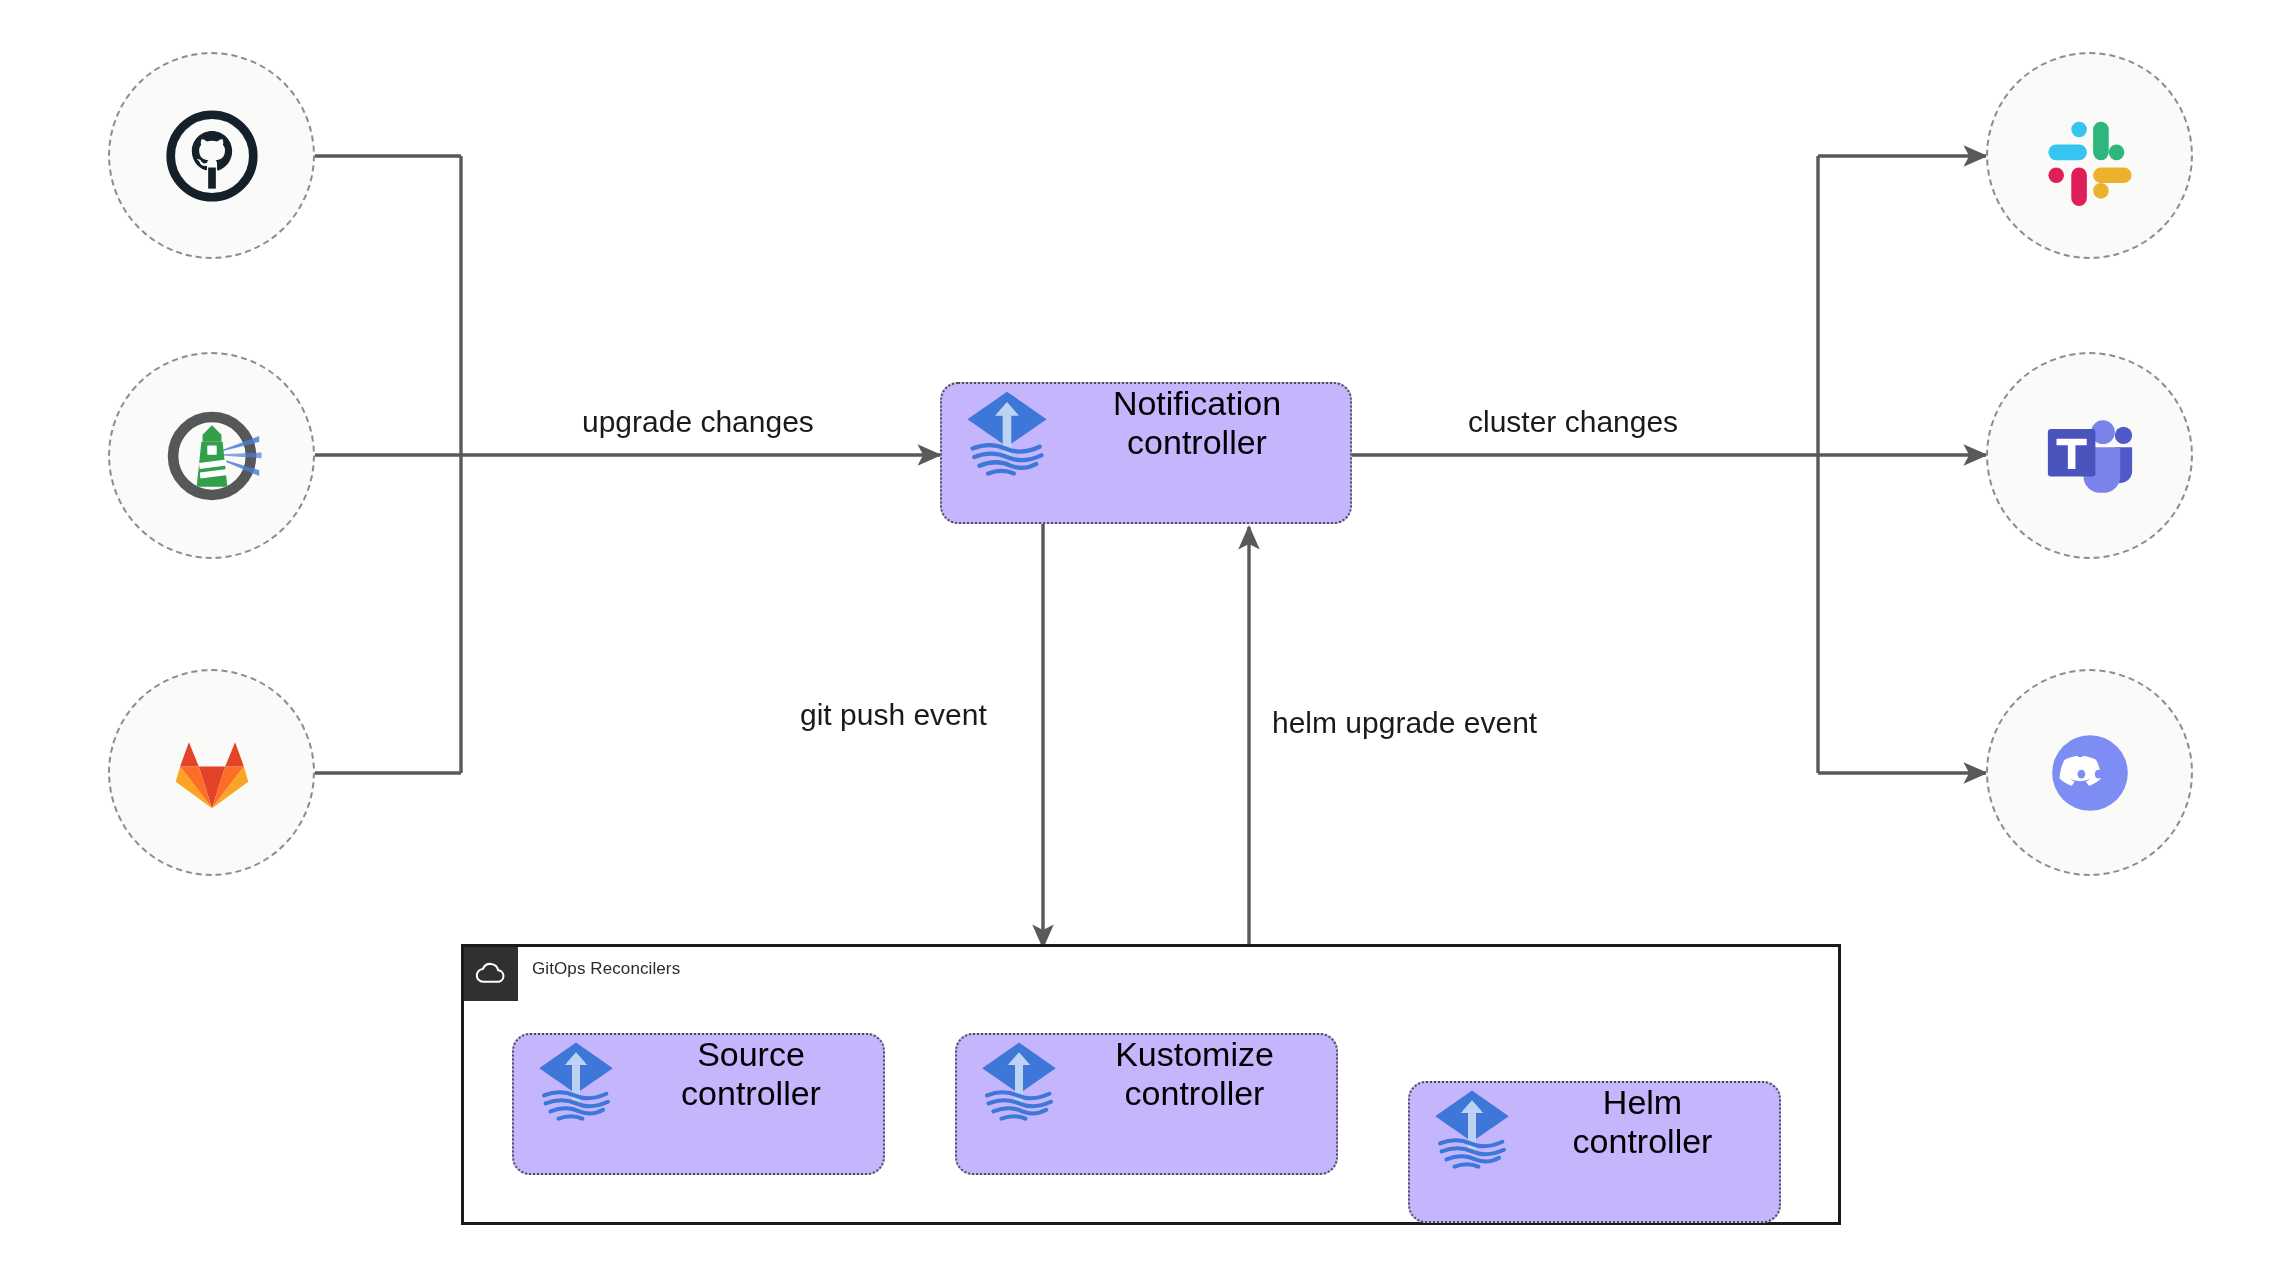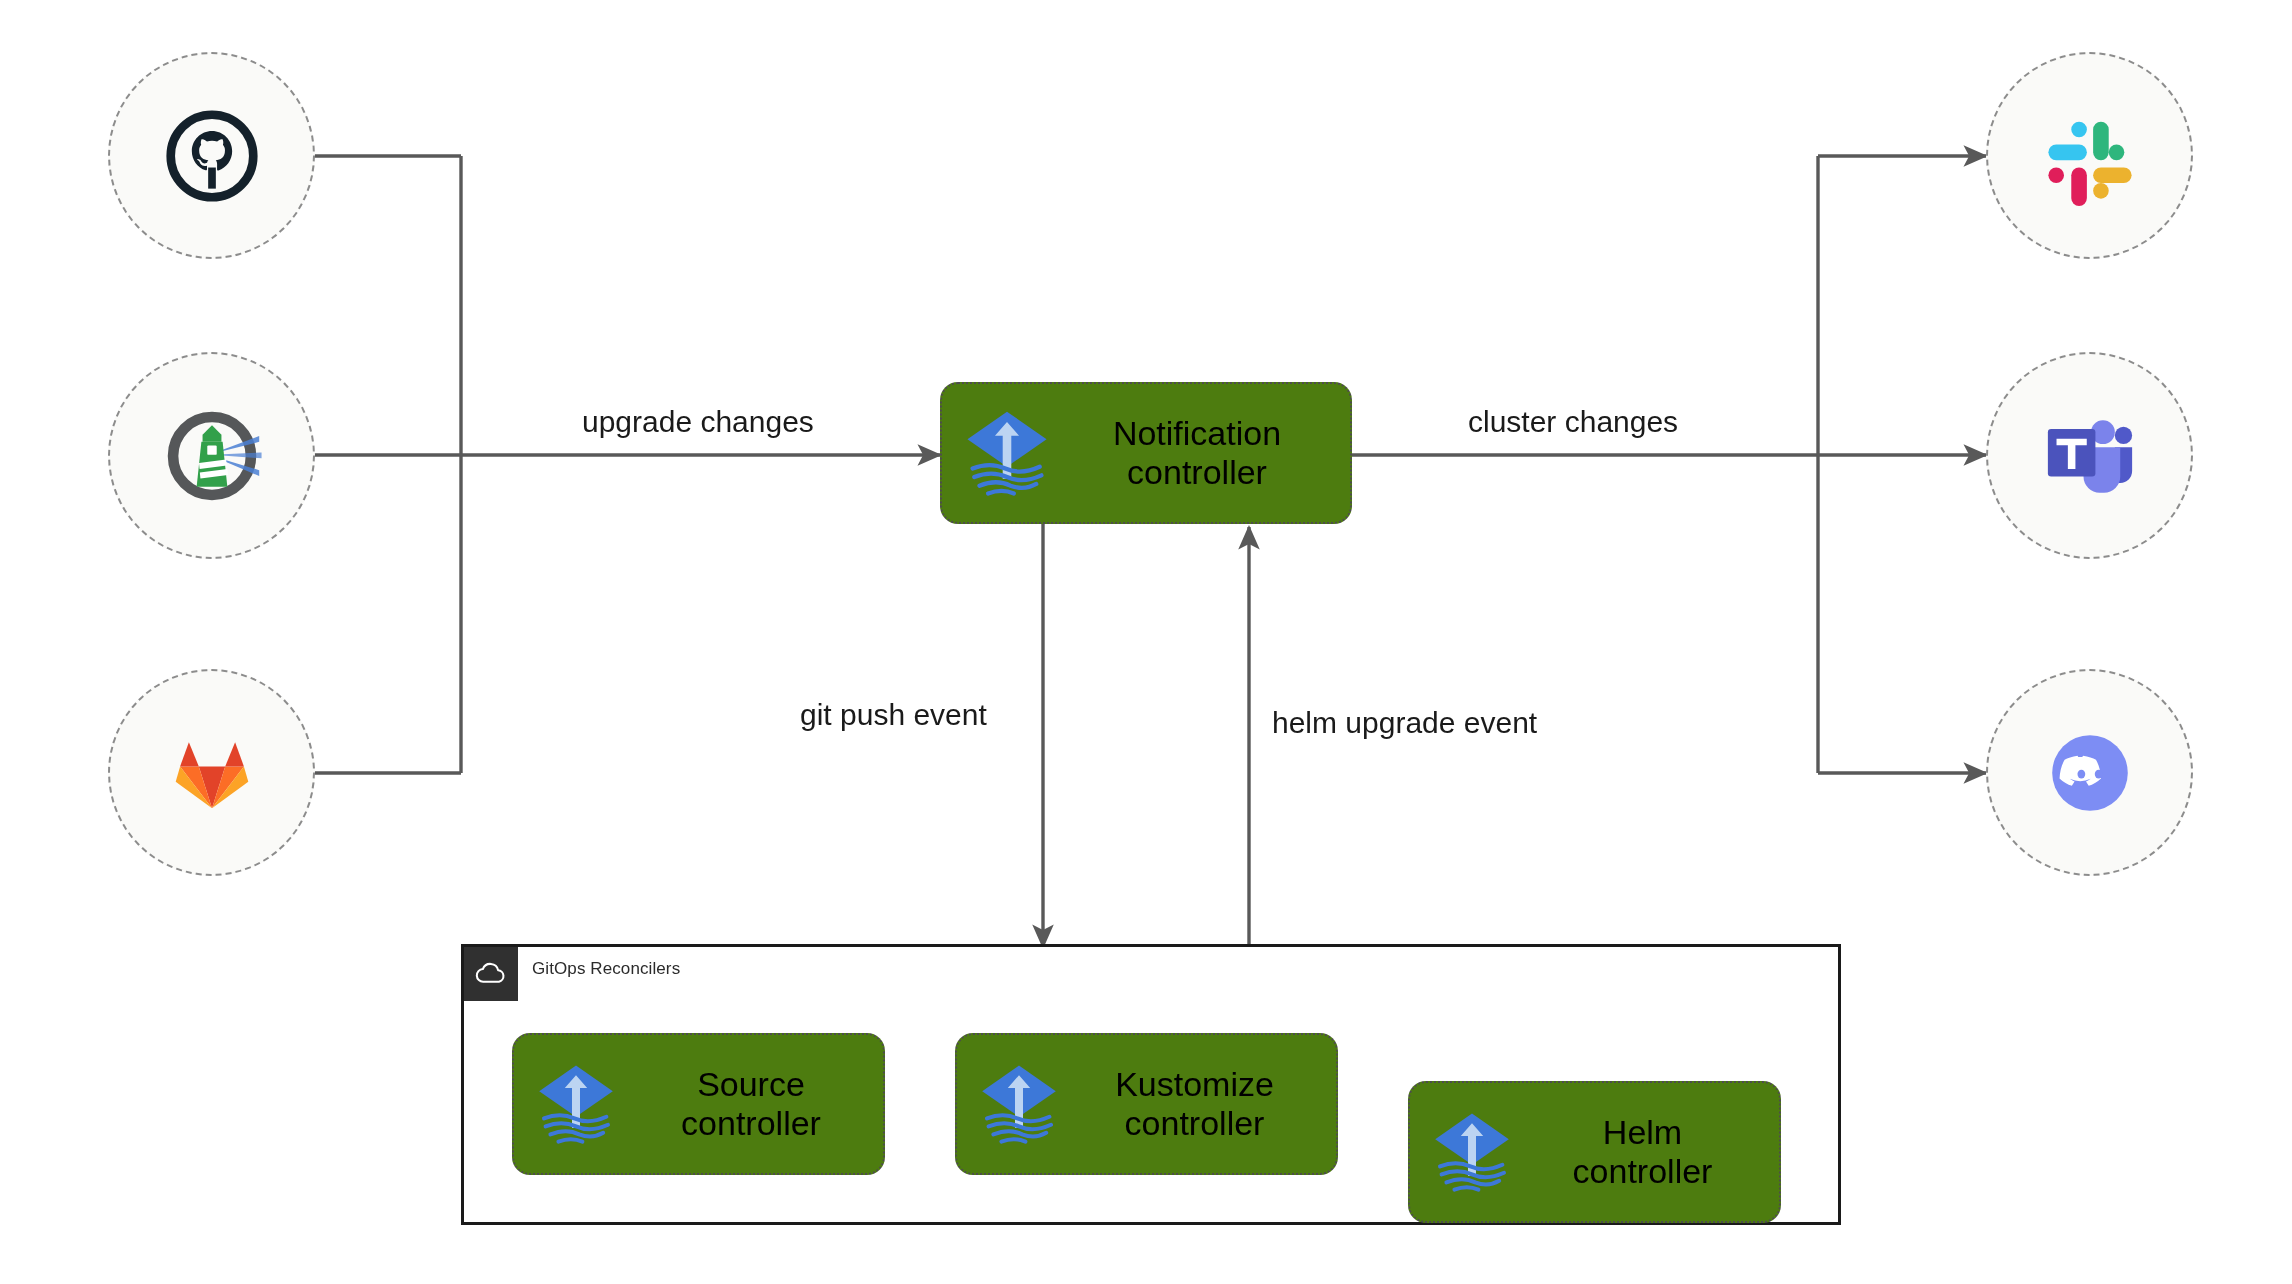--- a/index.html
+++ b/index.html
@@ -37,26 +37,25 @@
     box-sizing: border-box;
     display: flex;
     align-items: center;
     justify-content: center;
   }
 
   
   .ctrl-box {
     position: absolute;
     box-sizing: border-box;
-    background: #4d7c0f;
+    background: #c4b5fd;
     border: 2px dotted #4d4d4d;
     border-radius: 18px;
     display: flex;
     flex-direction: row;
-    align-items: center;
     justify-content: flex-start;
   }
   .ctrl-icon {
     flex: 0 0 auto;
     margin-left: 22px;
     margin-right: 10px;
     display: block;
   }
   .ctrl-label {
     flex: 1 1 auto;

